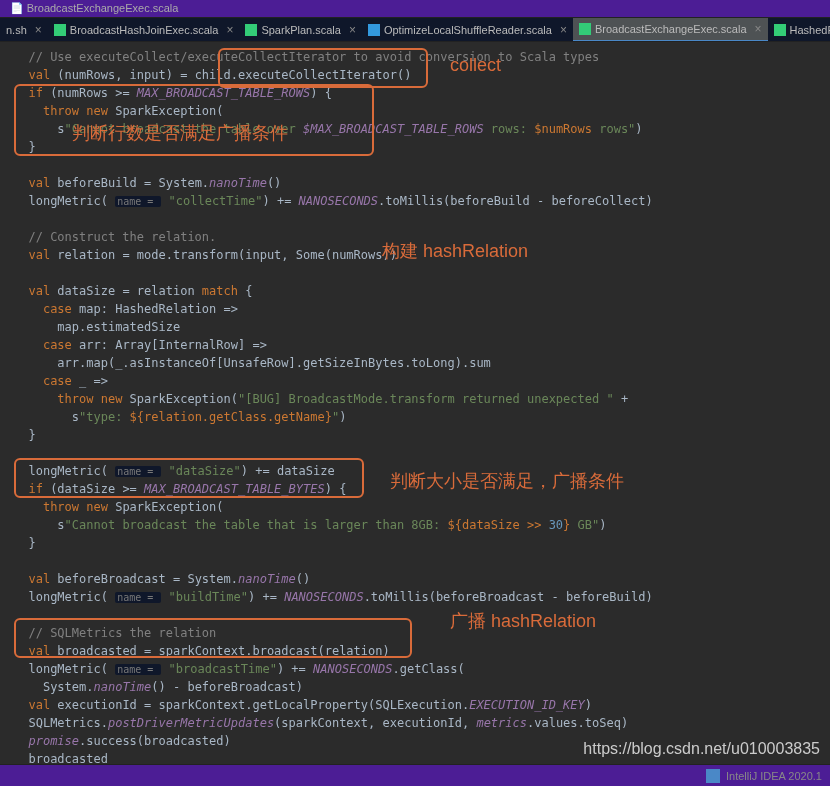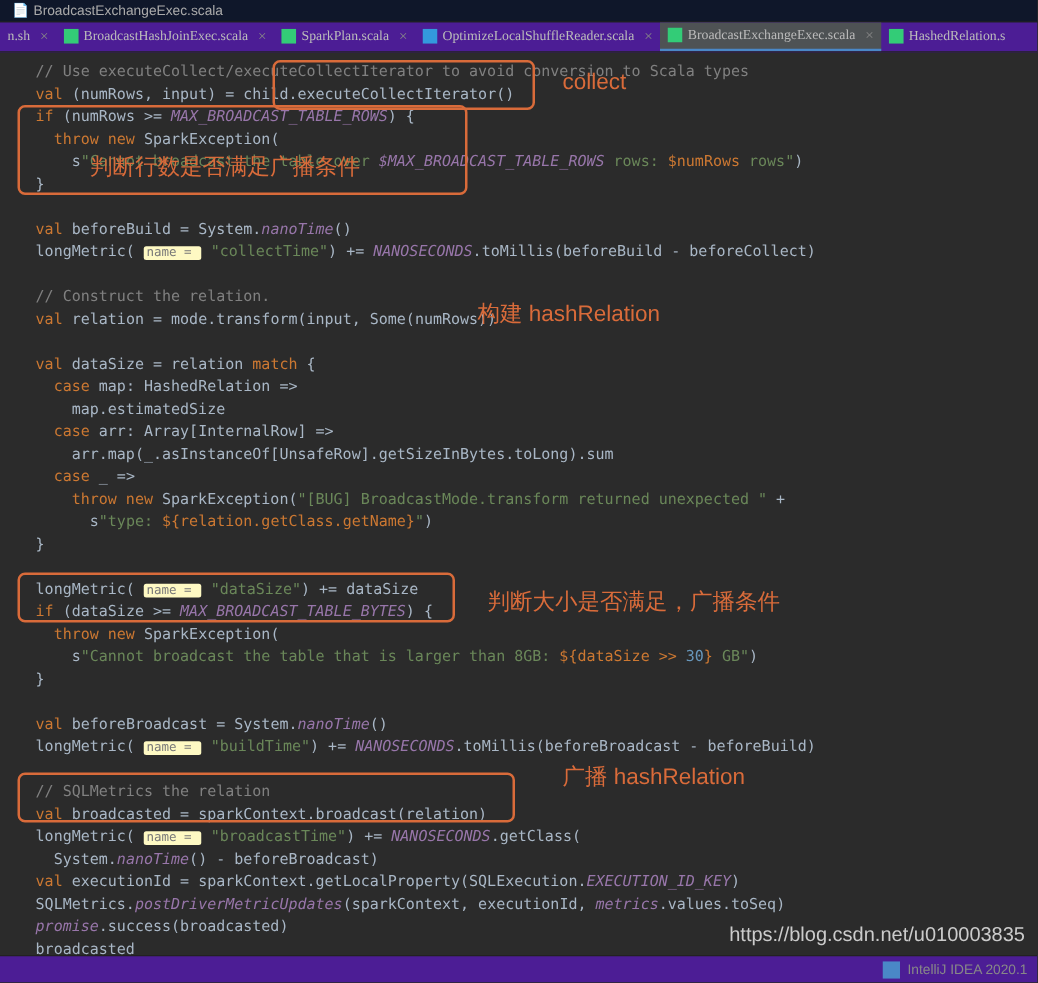--- a/index.html
+++ b/index.html
@@ -1,30 +1,30 @@
 <!DOCTYPE html>
 <html><head>
 <meta charset="utf-8">
 <style>
   * { margin: 0; padding: 0; box-sizing: border-box; }
   body { background: #2b2b2b; font-family: "Menlo", "Consolas", monospace; font-size: 12px; color: #a9b7c6; width: 830px; height: 786px; overflow: hidden; position: relative; }
-  .titlebar { background: #0f172a; color: #aaa; padding: 2px 10px; font-size: 11px; height: 18px; border-bottom: 1px solid #222; font-family: sans-serif; }
-  .tabbar { background: #4c1d95; display: flex; align-items: flex-end; height: 24px; border-bottom: 1px solid #222; font-family: Liberation Serif, serif; font-size: 11px; overflow: hidden; white-space: nowrap; }
+  .titlebar { background: #4c1d95; color: #aaa; padding: 2px 10px; font-size: 11px; height: 18px; border-bottom: 1px solid #222; font-family: sans-serif; }
+  .tabbar { background: #0f172a; display: flex; align-items: flex-start; height: 24px; border-bottom: 1px solid #222; font-family: Liberation Sans, sans-serif; font-size: 11px; overflow: hidden; white-space: nowrap; }
   .tab { display: flex; align-items: center; padding: 0 6px; height: 24px; color: #bbb; cursor: pointer; gap: 4px; }
   .tab.active { background: #4e5254; border-bottom: 2px solid #4a88c7; }
   .tab .close { color: #888; font-size: 12px; margin-left: 4px; }
   .file-icon { width: 12px; height: 12px; display: inline-block; }
   .editor { position: relative; padding: 6px 0 0 14px; line-height: 18px; letter-spacing: 0; }
   .line { white-space: pre; height: 18px; }
   .kw { color: #cc7832; }
   .str { color: #6a8759; }
   .italic { color: #9876aa; font-style: italic; }
   .cmt { color: #808080; }
   .num { color: #6897bb; text-align: right; }
-  .hint { color: #787878; background: #fef9c3; padding: 0 2px; border-radius: 2px; font-size: 10px; }
+  .hint { color: #787878; background: #0f172a; padding: 0 2px; border-radius: 2px; font-size: 10px; }
   .annot-box { position: absolute; border: 2px solid #d96b3a; border-radius: 6px; pointer-events: none; }
   .annot-text { position: absolute; color: #d96b3a; font-size: 18px; font-family: "PingFang SC","Microsoft YaHei",sans-serif; pointer-events: none; }
   .watermark { position: absolute; right: 10px; bottom: 28px; color: #ddd; font-size: 16px; font-family: sans-serif; opacity: 0.9; }
   .statusbar { position: absolute; bottom: 0; left: 0; right: 0; height: 22px; background: #4c1d95; border-top: 1px solid #222; display: flex; justify-content: flex-end; align-items: center; padding-right: 8px; color: #888; font-size: 11px; font-family: sans-serif; gap: 6px; }
   .status-icon { width: 14px; height: 14px; }
 </style>
 </head>
 <body>
 
 <div class="titlebar">📄 <span>BroadcastExchangeExec.scala</span></div>

